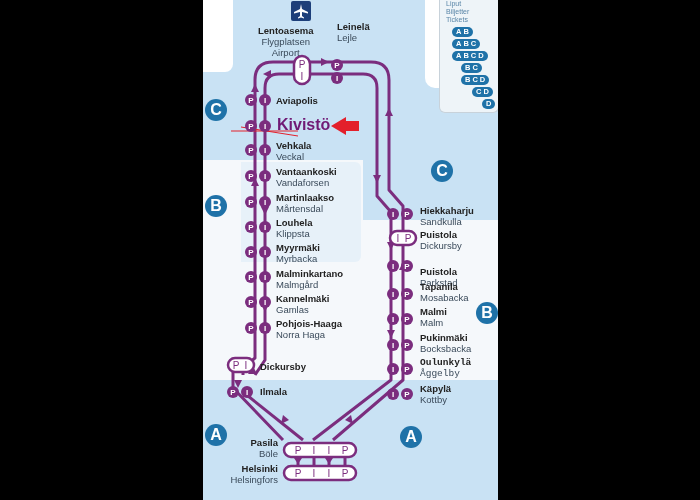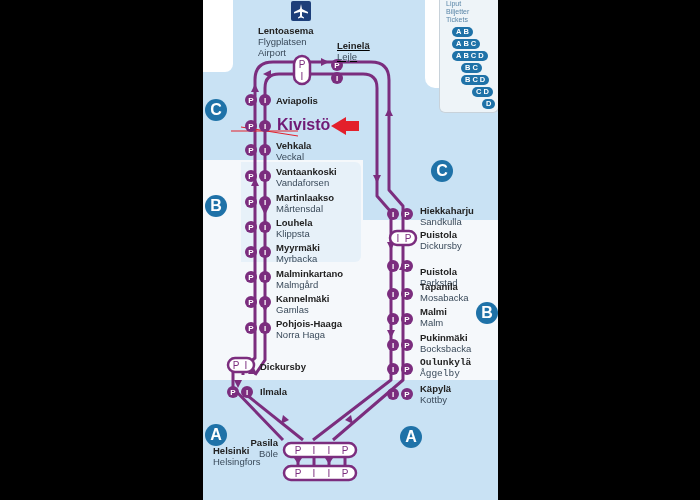--- a/index.html
+++ b/index.html
@@ -200,26 +200,26 @@
     </svg>
   </div>
 
   <div class="zone-badge" style="left:2px;top:99px;">C</div>
   <div class="zone-badge" style="left:228px;top:160px;">C</div>
   <div class="zone-badge" style="left:2px;top:195px;">B</div>
   <div class="zone-badge" style="left:273px;top:302px;">B</div>
   <div class="zone-badge" style="left:2px;top:424px;">A</div>
   <div class="zone-badge" style="left:197px;top:426px;">A</div>
 
-  <div class="lbl" style="left:55px;top:25px;text-align:left;">
+  <div class="lbl" style="left:55px;top:25px;text-align:center;">
     <span class="fi">Lentoasema</span>
     <span class="sv">Flygplatsen</span>
     <span class="sv">Airport</span>
   </div>
-  <div class="lbl" style="left:134px;top:40px;text-decoration:underline;">
+  <div class="lbl" style="left:134px;top:21px;">
     <span class="fi">Leinelä</span>
     <span class="sv">Lejle</span>
   </div>
 
   <div class="lbl" style="left:73px;top:95px;">
       <span class="fi">Aviapolis</span>
     </div>
   <div class="lbl" style="left:74px;top:116px;">
       <span class="fi" style="font-size:16px;line-height:18px;color:#701a75;">Kivistö</span>
     </div>
@@ -292,17 +292,17 @@
     </div>
   <div class="lbl" style="left:217px;top:383px;">
       <span class="fi">Käpylä</span>
       <span class="sv">Kottby</span>
     </div>
 
   <div class="lbl" style="left:30px;top:437px;width:45px;text-align:right;">
       <span class="fi">Pasila</span>
       <span class="sv">Böle</span>
     </div>
-  <div class="lbl" style="left:10px;top:445px;width:65px;">
+  <div class="lbl" style="left:10px;top:463px;width:65px;text-align:right;">
       <span class="fi">Helsinki</span>
       <span class="sv">Helsingfors</span>
     </div>
 </div>
 
 </body></html>

